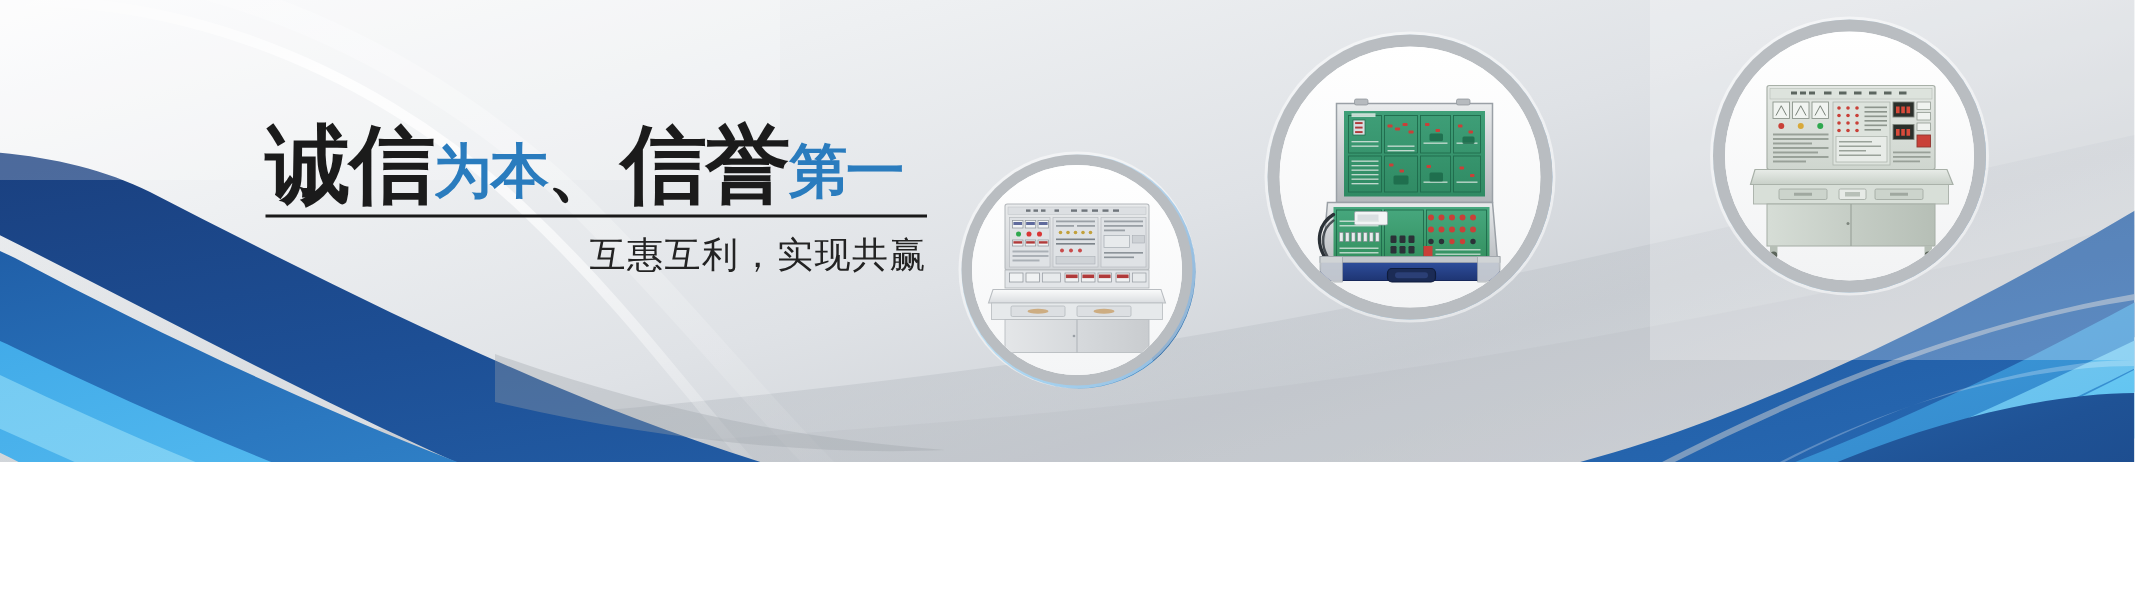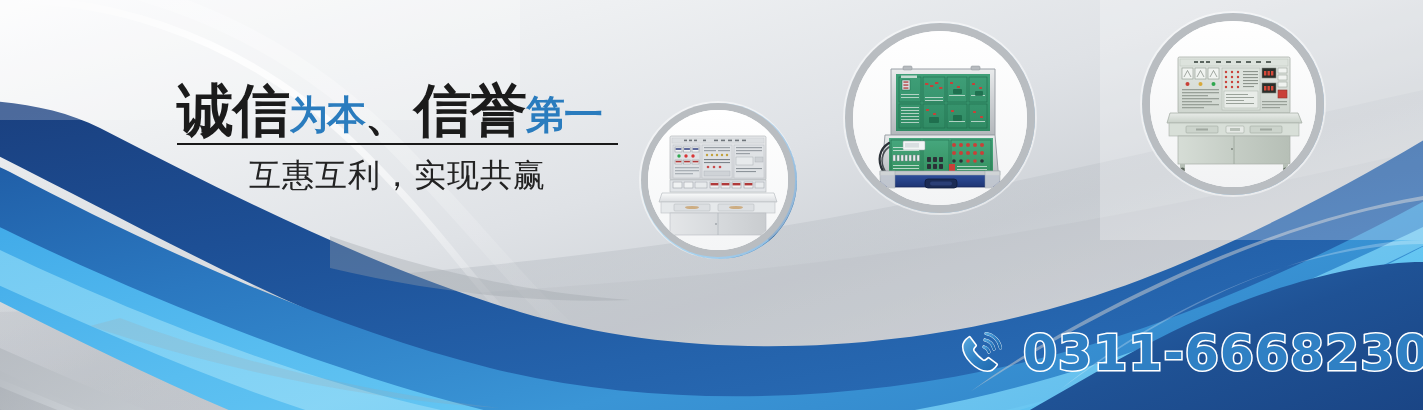--- a/index.html
+++ b/index.html
@@ -1,21 +1,21 @@
 <!DOCTYPE html>
 <html><head>
 <meta charset="utf-8">
 <style>
   html,body{margin:0;padding:0;background:#fff;}
   body{font-family:"DejaVu Sans","Liberation Sans",sans-serif;}
 
   #banner{
     position:relative;
     width:1423px;
-    height:410px;
+    height:308px;
     overflow:hidden;
     background:linear-gradient(118deg,#fafbfc 0%,#eef0f2 18%,#e2e5e9 38%,#d3d7dc 56%,#c8ccd2 72%,#d8dbe0 88%,#eceef0 100%);
   }
 
   
   #bg-art{position:absolute;left:0;top:0;width:1423px;height:410px;}
   #bg-art svg{display:block;width:1423px;height:410px;}
 
   
   .headline-block{
@@ -63,22 +63,22 @@
     border-top:2px solid #191919;
     z-index:40;
   }
 
   .subtitle{
     position:absolute;
     left:177px;
     top:157px;
     width:441px;
     margin:0;
-    text-align:center;
-    font-size:32px;
+    text-align:right;
+    font-size:24px;
     line-height:1.15;
     color:#232323;
     white-space:nowrap;
     letter-spacing:1px;
     z-index:40;
   }
 
   
   .product-circle{
     position:absolute;

